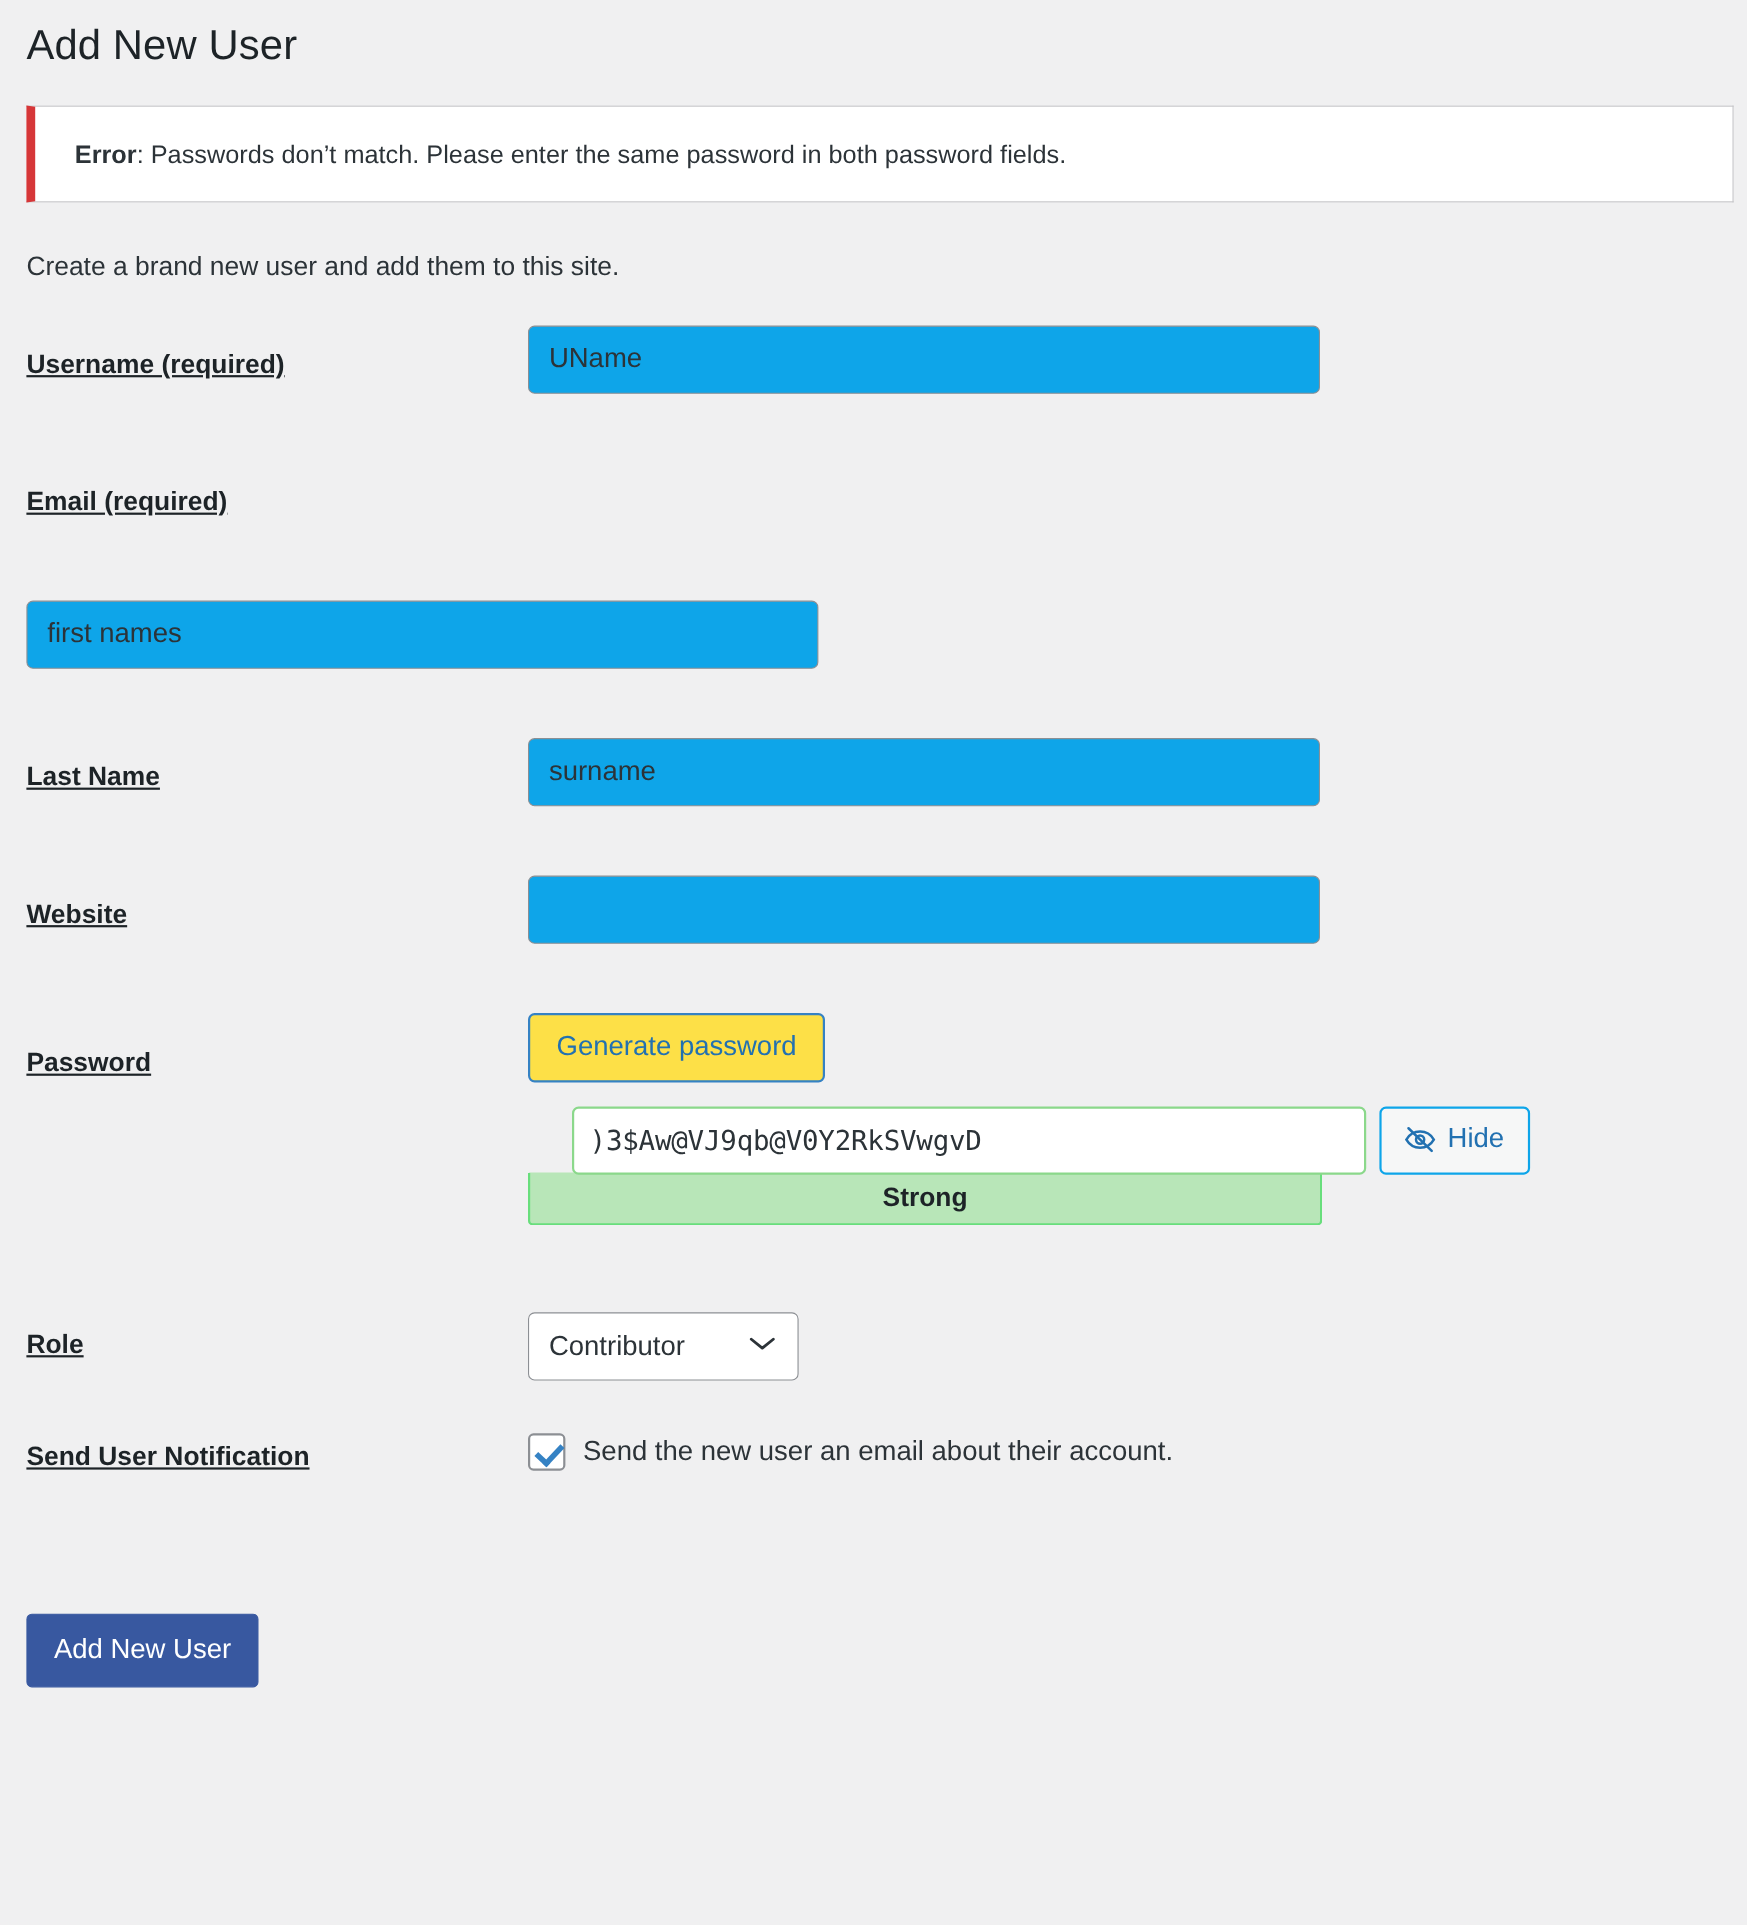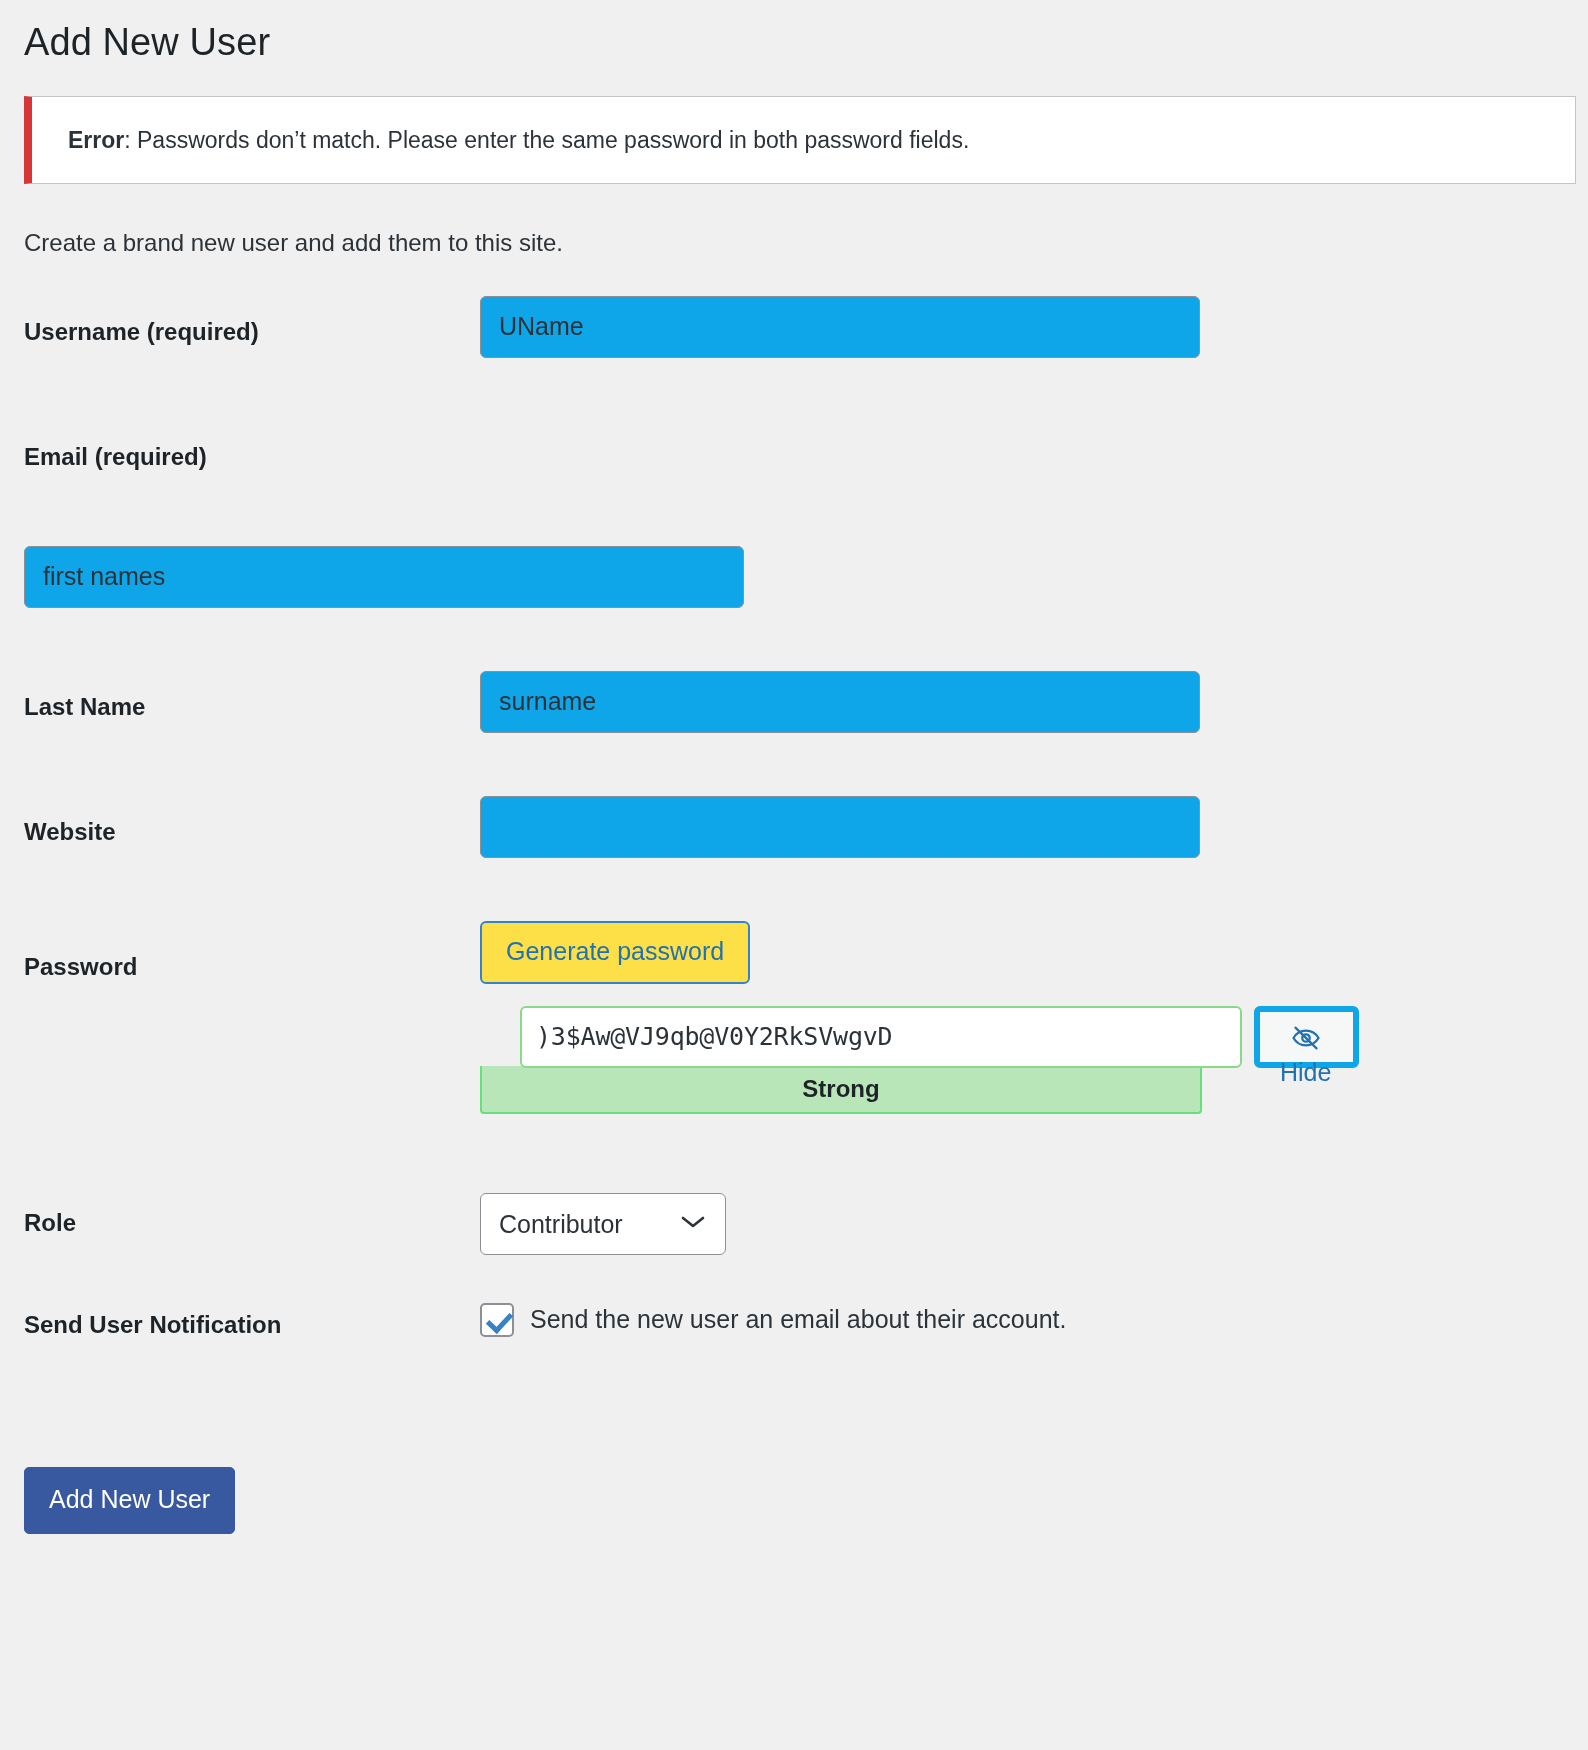--- a/index.html
+++ b/index.html
@@ -71,20 +71,21 @@
     padding: 0 0 0 24px;
   }
   .row-label {
     width: 456px;
     flex: 0 0 456px;
     font-size: 24px;
     font-weight: 700;
     color: #1d2327;
     padding-top: 0;
     line-height: 1.3;
+    text-decoration: underline;
   }
   .row-field {
     flex: 1 1 auto;
     min-width: 0;
   }
 
   
   .r-username { height: 125px; }
   .r-email    { height: 125px; }
   .r-first    { height: 125px; }
@@ -157,30 +158,29 @@
     padding: 0 14px;
     outline: none;
     line-height: 58px;
   }
   .btn-hide {
     display: inline-flex;
     align-items: center;
     gap: 10px;
     margin-left: 12px;
     background: #f6f7f7;
-    border: 6px solid #0ea5e9;
+    border: 2px solid #0ea5e9;
     border-radius: 6px;
     color: #2271b1;
     font-size: 25px;
     line-height: 1;
     padding: 14px 22px 16px 20px;
     cursor: pointer;
     height: 62px;
     white-space: nowrap;
-    flex-direction: column;
   }
   .btn-hide svg { display: block; }
 
   .pw-strength {
     width: 722px;
     height: 48px;
     background: #b8e6b8;
     border: 2px solid #68de7c;
     border-top: none;
     border-radius: 0 0 4px 4px;

